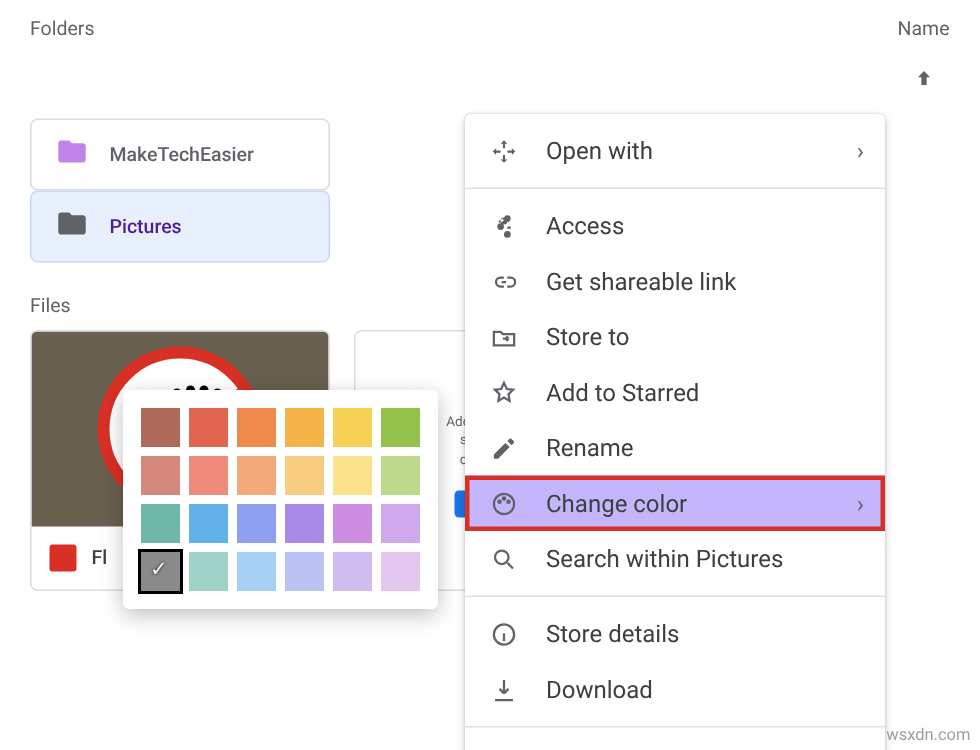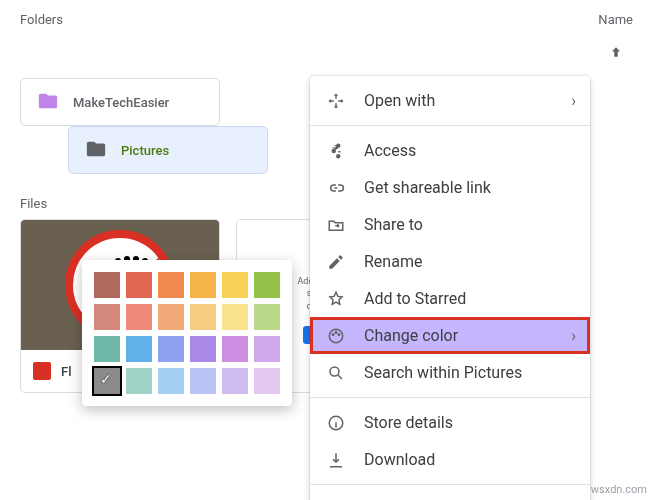--- a/index.html
+++ b/index.html
@@ -23,21 +23,21 @@
     font-size: 13px;
   }
   .sort { display: flex; align-items: center; gap: 18px; color:#5f6368;flex-direction:column; }
   .row-folders { display:flex; gap:0; padding: 8px 0 16px; flex-direction: column; }
   .folder-tile {
     display:flex; align-items:center; gap:14px;
     border:1px solid #dadce0; border-radius:5px;
     padding:12px 16px; width: 200px; height: 48px;
     font-size:13px; font-weight:500; color:#5f6368;
   }
-  .folder-tile.sel { background:#e8f0fe; border-color:#c9d7f4; color:#4d7c0f;margin-left:48px;}
+  .folder-tile.sel { background:#e8f0fe; border-color:#c9d7f4; color:#4c1d95;}
   .folder-tile .icon svg { width:22px; height:22px; }
   .files-header { color:#5f6368; padding: 6px 0 8px;}
   .row-files { display:flex; gap:16px; }
   .file-tile {
     border:1px solid #dadce0; border-radius:5px; width: 200px;
     overflow:hidden; display:flex; flex-direction:column;
   }
   .thumb { height:130px; background:#f1f3f4; position:relative; }
   .thumb.sign {
     background:#6a6050;
@@ -188,37 +188,37 @@
       </span>
     <span>Get shareable link</span>
   </div>
   <div class="ctx-item">
     <span class="icon">
         <svg width="18" height="18" viewBox="0 0 24 24" fill="none" stroke="#5f6368" stroke-width="2">
           <path d="M3 7h6l2 2h10v10H3z"></path>
           <path d="M11 13h5m0 0l-2-2m2 2l-2 2"></path>
         </svg>
       </span>
-    <span>Share to</span>
+    <span>Store to</span>
+  </div>
+  <div class="ctx-item">
+    <span class="icon">
+        <svg width="18" height="18" viewBox="0 0 24 24" fill="none" stroke="#5f6368" stroke-width="2">
+          <path d="M12 3l2.5 5.5L20 9l-4 4 1 6-5-3-5 3 1-6-4-4 5.5-.5z"></path>
+        </svg>
+      </span>
+    <span>Add to Starred</span>
   </div>
   <div class="ctx-item">
     <span class="icon">
         <svg width="18" height="18" viewBox="0 0 24 24" fill="#5f6368">
           <path d="M3 17.25V21h3.75L17 10.75l-3.75-3.75L3 17.25zM20.7 7a1 1 0 000-1.4l-2.3-2.3a1 1 0 00-1.4 0L15 5.3 18.7 9 20.7 7z"></path>
         </svg>
       </span>
     <span>Rename</span>
-  </div>
-  <div class="ctx-item">
-    <span class="icon">
-        <svg width="18" height="18" viewBox="0 0 24 24" fill="none" stroke="#5f6368" stroke-width="2">
-          <path d="M12 3l2.5 5.5L20 9l-4 4 1 6-5-3-5 3 1-6-4-4 5.5-.5z"></path>
-        </svg>
-      </span>
-    <span>Add to Starred</span>
   </div>
   <div class="ctx-item ctx-highlight">
     <span class="icon">
         <svg width="18" height="18" viewBox="0 0 24 24" fill="none" stroke="#5f6368" stroke-width="2">
           <circle cx="12" cy="12" r="9"></circle>
           <circle cx="8" cy="10" r="1" fill="#5f6368"></circle>
           <circle cx="12" cy="7" r="1" fill="#5f6368"></circle>
           <circle cx="16" cy="10" r="1" fill="#5f6368"></circle>
         </svg>
       </span>

